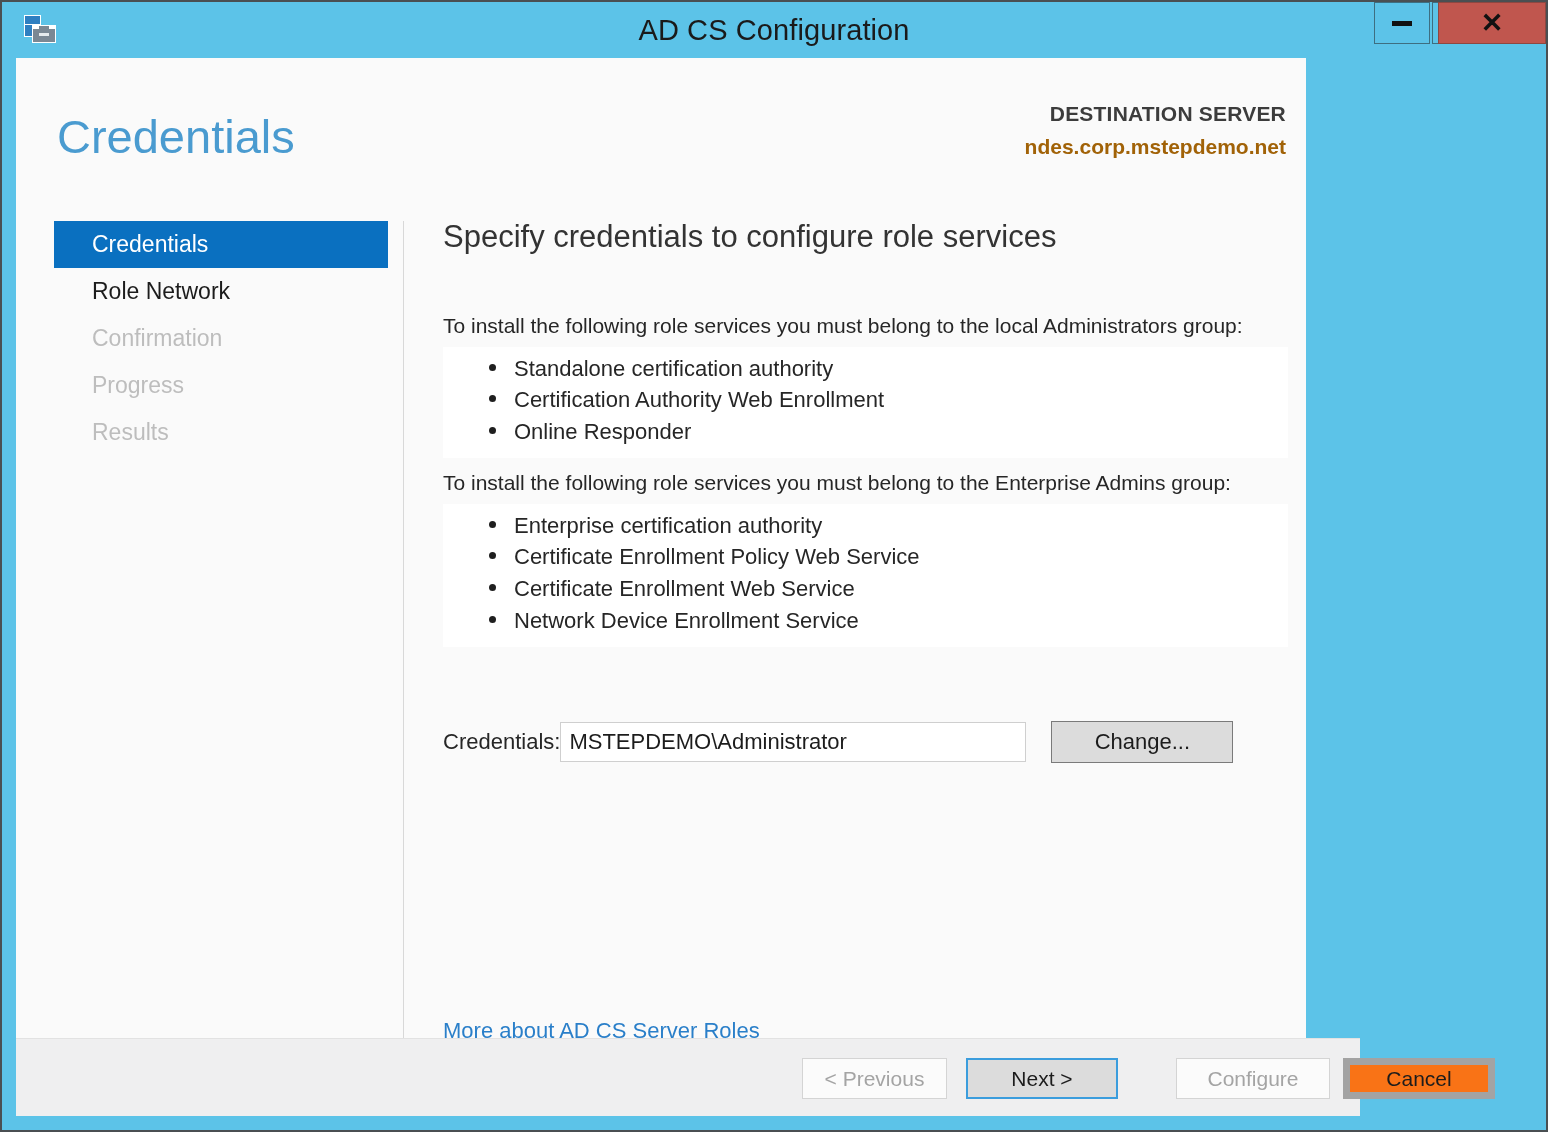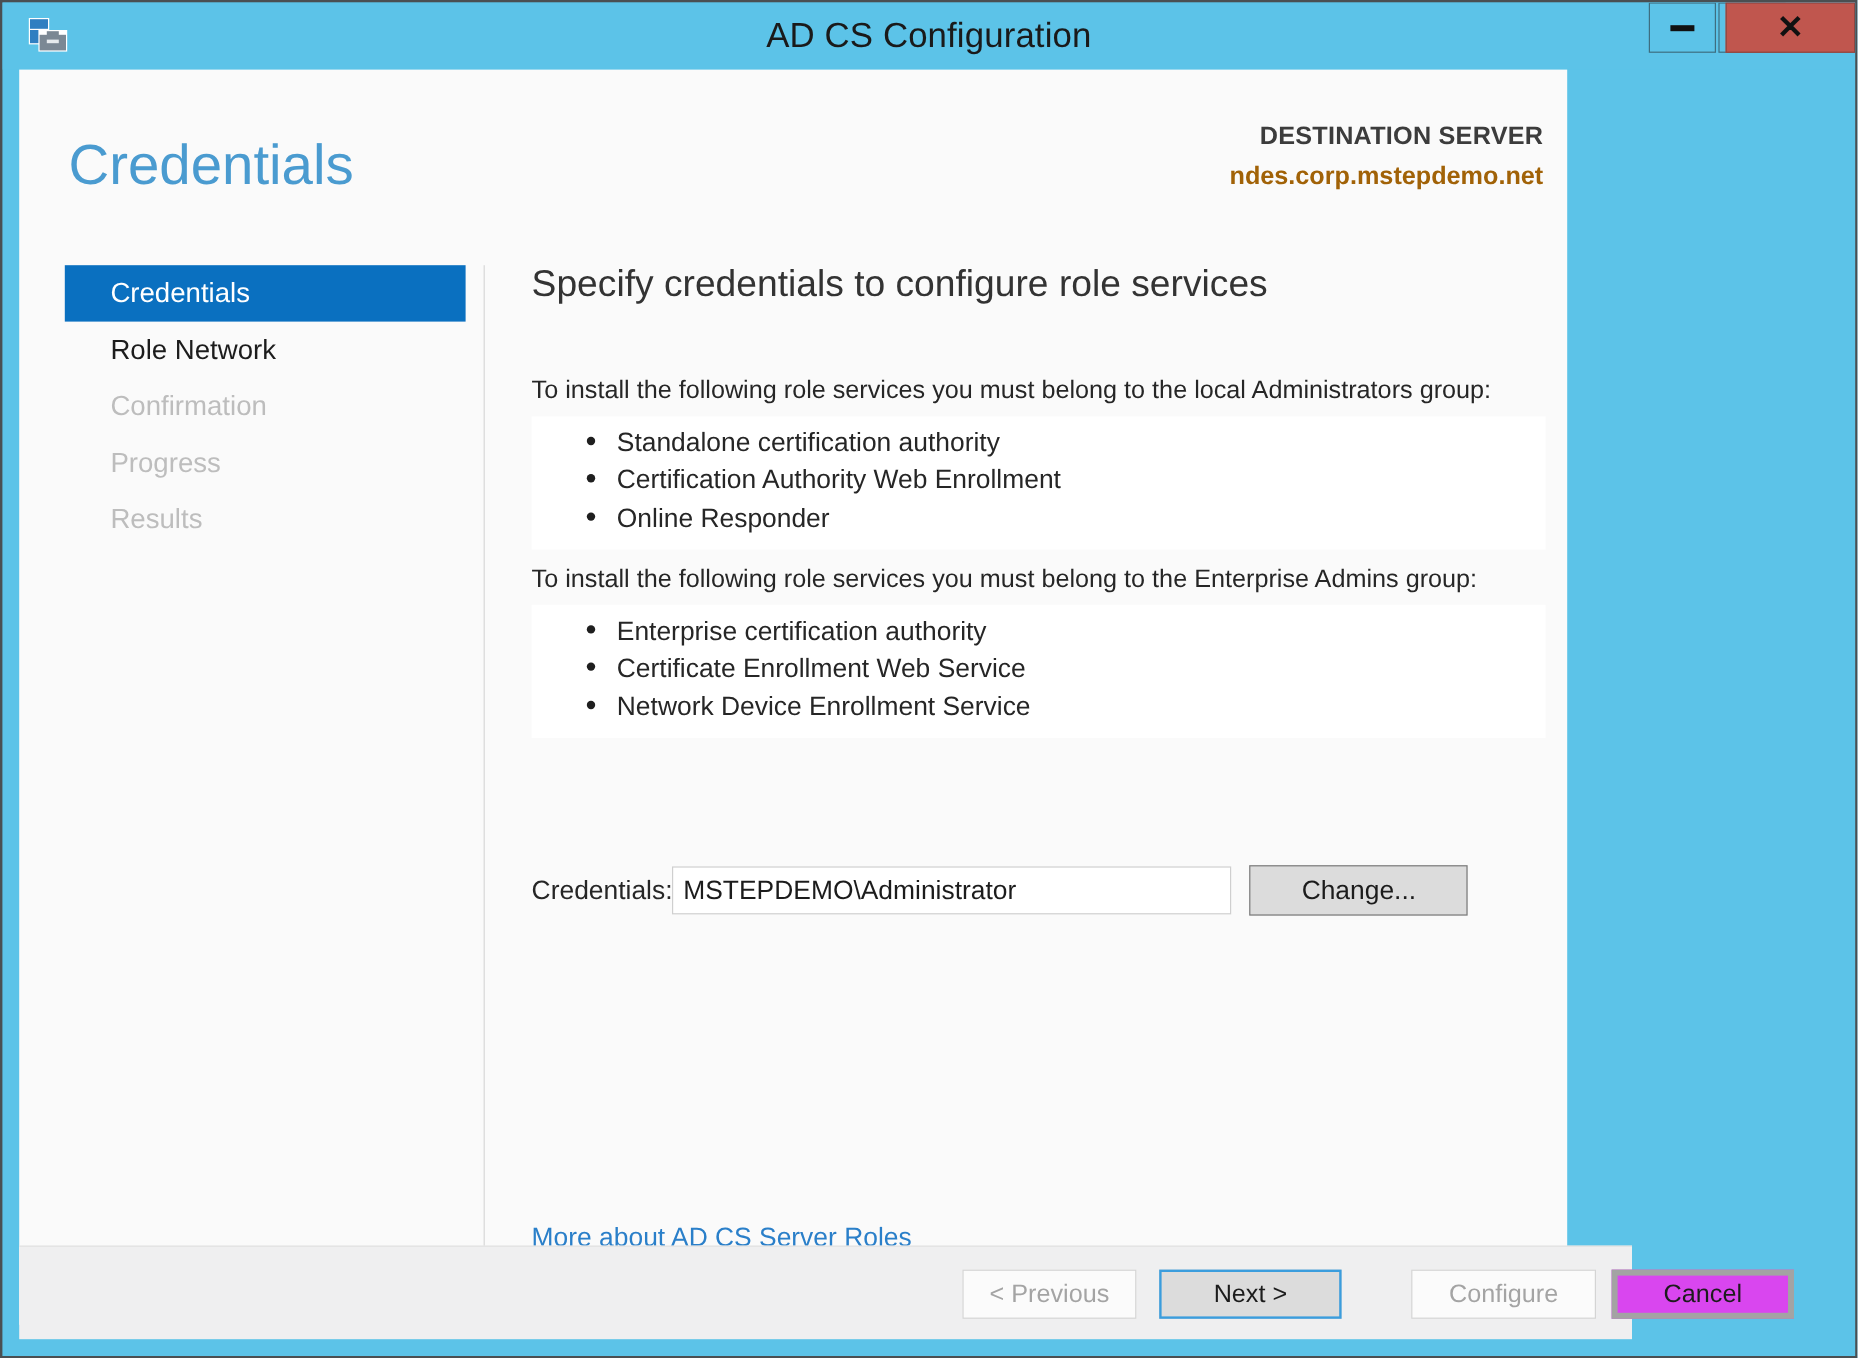--- a/index.html
+++ b/index.html
@@ -211,21 +211,21 @@
     box-sizing: border-box;
     border: 1px solid #cfcfcf;
     background: #ffffff;
     font-family: "Liberation Sans", sans-serif;
     font-size: 22px;
     color: #1c1c1c;
     padding: 0 8px;
     outline: none;
   }
   #change-btn {
-    margin-left: 15px;
+    margin-left: 25px;
     width: 182px;
     height: 42px;
     background: #dcdcdc;
     border: 1px solid #7a7a7a;
     font-family: "Liberation Sans", sans-serif;
     font-size: 22px;
     color: #1c1c1c;
     cursor: default;
   }
 
@@ -260,22 +260,22 @@
     font-size: 21px;
     box-sizing: border-box;
     cursor: default;
   }
   .footbtn.disabled {
     background: #fbfbfb;
     border: 1px solid #d4d4d4;
     color: #a4a4a4;
   }
   .footbtn.normal {
-    background: #d946ef;
-    border: 5px solid #a3a3a3;
+    background: #f97316;
+    border: 7px solid #a3a3a3;
     color: #1c1c1c;
   }
   .footbtn.focused {
     background: #dcdcdc;
     border: 2px solid #3b9ddd;
     color: #1c1c1c;
   }
   #btn-previous  { left: 786px; width: 145px; }
   #btn-next      { left: 950px; width: 152px; }
   #btn-configure { left: 1160px; width: 154px; }
@@ -351,20 +351,24 @@
       <div class="spacer-10"></div>
 
       <p class="group-text">To install the following role services you must belong to the Enterprise Admins group:</p>
       <div class="bullet-box">
         <div class="bullet-row">
           <span class="bullet-dot"></span>
           <span>Enterprise certification authority</span>
         </div>
         <div class="bullet-row">
           <span class="bullet-dot"></span>
+          <span>Certificate Enrollment Policy Web Service</span>
+        </div>
+        <div class="bullet-row">
+          <span class="bullet-dot"></span>
           <span>Certificate Enrollment Web Service</span>
         </div>
         <div class="bullet-row">
           <span class="bullet-dot"></span>
           <span>Network Device Enrollment Service</span>
         </div>
       </div>
     </div>
 
     <div id="cred-row">

